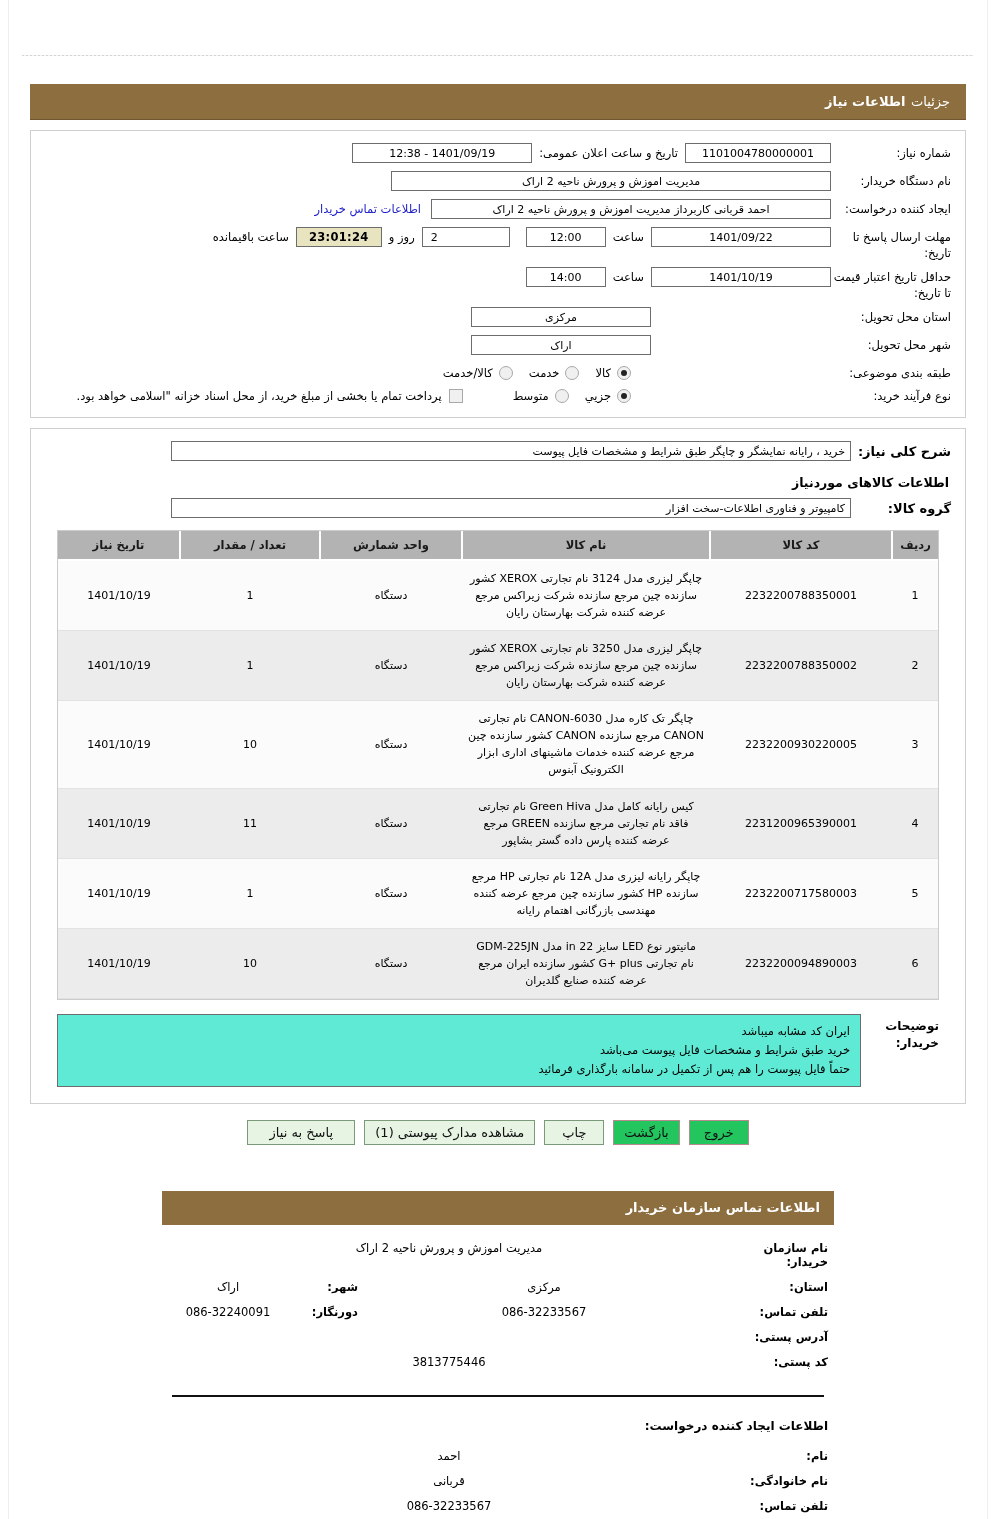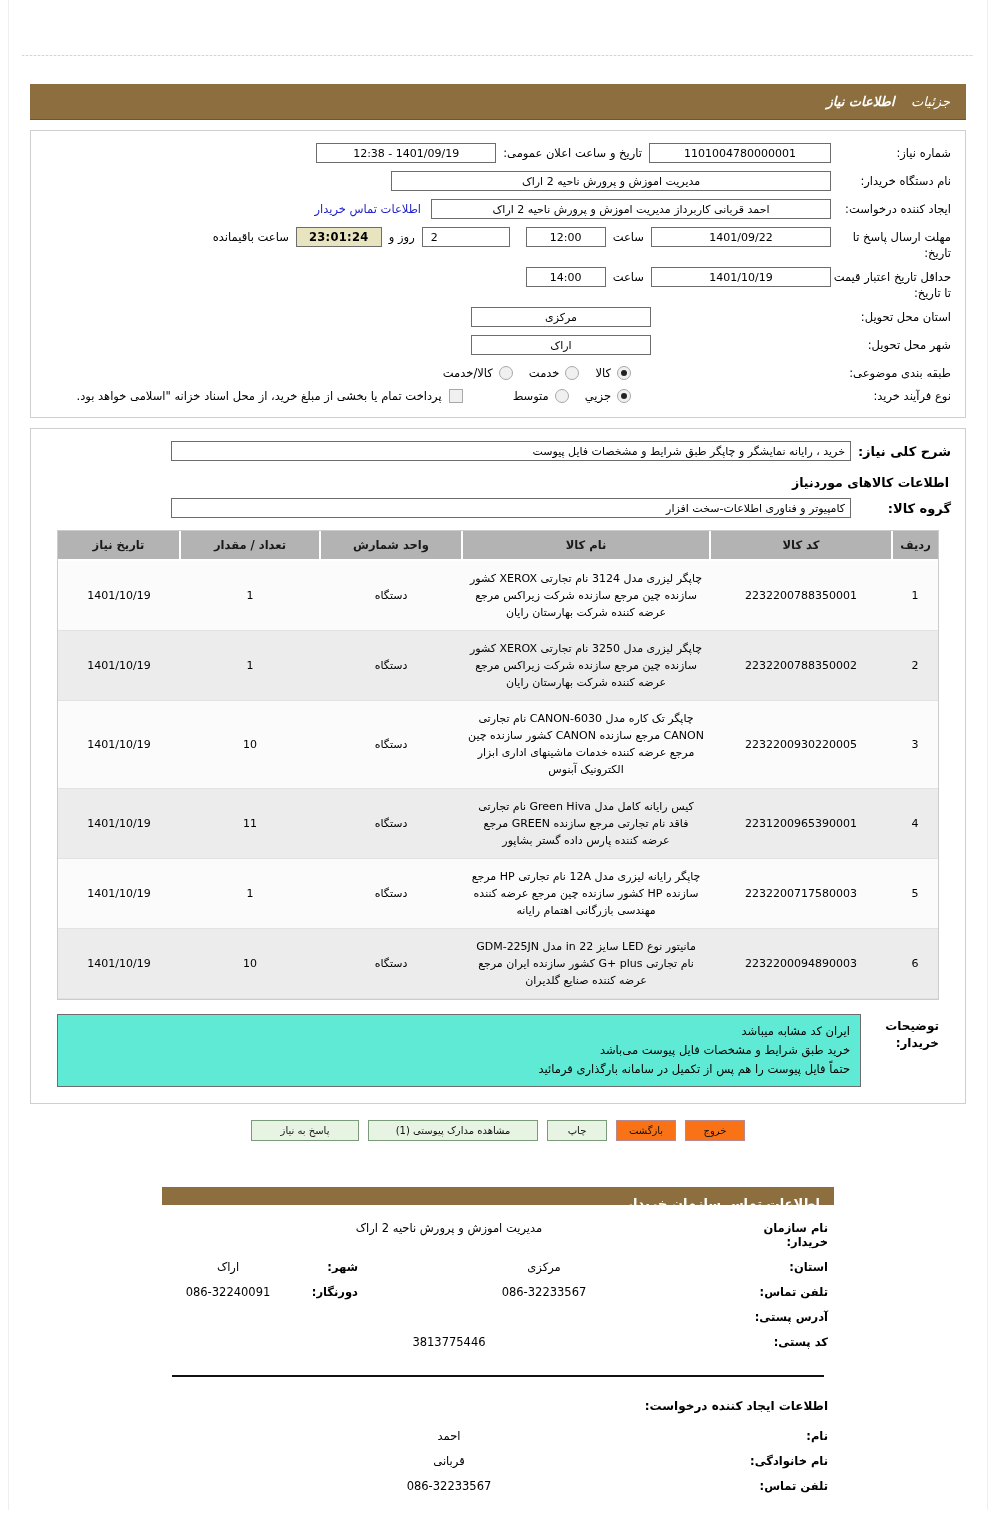--- a/index.html
+++ b/index.html
@@ -50,23 +50,22 @@
     line-height: 36px;
     font-size: 13px;
     font-weight: bold;
     padding: 0 16px;
     box-sizing: border-box;
     text-align: right;
     border-bottom: 1px solid #6f5630;
   }
   .brownbar .tab {
     display: inline-block;
-    margin-left: 12px;
+    margin-left: 1px;
     letter-spacing: .3px;
-    font-style: italic;
   }
   .brownbar .tab.sub { font-weight: normal; text-align: right; }
 
   
   .panel {
     margin: 10px 30px 0 30px;
     border: 1px solid #cfcfcf;
     background: #ffffff;
     box-sizing: border-box;
     padding: 12px 14px 14px 14px;
@@ -94,21 +93,21 @@
     background: #ffffff;
     height: 20px;
     line-height: 19px;
     padding: 0 5px;
     box-sizing: border-box;
     font-size: 11px;
     text-align: center;
     overflow: hidden;
     white-space: nowrap;
   }
-  .fbox.w-num   { width: 182px; }
+  .fbox.w-num   { width: 146px; }
   .fbox.w-org   { width: 440px; }
   .fbox.w-req   { width: 400px; }
   .fbox.w-date  { width: 180px; }
   .fbox.w-time  { width: 80px;  }
   .fbox.w-days  { width: 88px;  text-align: left; padding-left: 8px;}
   .fbox.w-place { width: 180px; }
   .fbox.w-desc  { width: 680px; text-align: right; }
   .fbox.w-group { width: 680px; text-align: right; }
   .fbox.countdown {
     width: 86px;
@@ -247,40 +246,40 @@
     display: flex;
     flex-direction: row;
     justify-content: center;
     gap: 9px;
     margin: 16px 0 0 0;
     padding-bottom: 4px;
   }
   .btn {
     border: 1px solid #7a9a7a;
     background: #e7f3e3;
-    font-size: 10px;
+    font-size: 13px;
     padding: 4px 10px;
     min-width: 60px;
     cursor: pointer;
     font-family: inherit;
     color: #111;
     box-sizing: border-box;
   }
   .btn.wide  { min-width: 170px; }
   .btn.wide2 { min-width: 108px; }
-  .btn.danger { background: #f97316; border-color: #b98a8d; }
+  .btn.danger { background: #22c55e; border-color: #b98a8d; }
 
   
   .contact-wrap { margin: 42px 162px 0 162px; }
   .contact-head {
     background: #8d6e3f;
     color: #ffffff;
     font-size: 13px;
     font-weight: bold;
-    height: 18px;
+    height: 34px;
     line-height: 34px;
     padding: 0 14px;
     text-align: right;
     box-sizing: border-box;
   }
   .contact-body { padding: 16px 6px 6px 6px; }
   .crow {
     display: flex;
     flex-direction: row;
     align-items: baseline;

